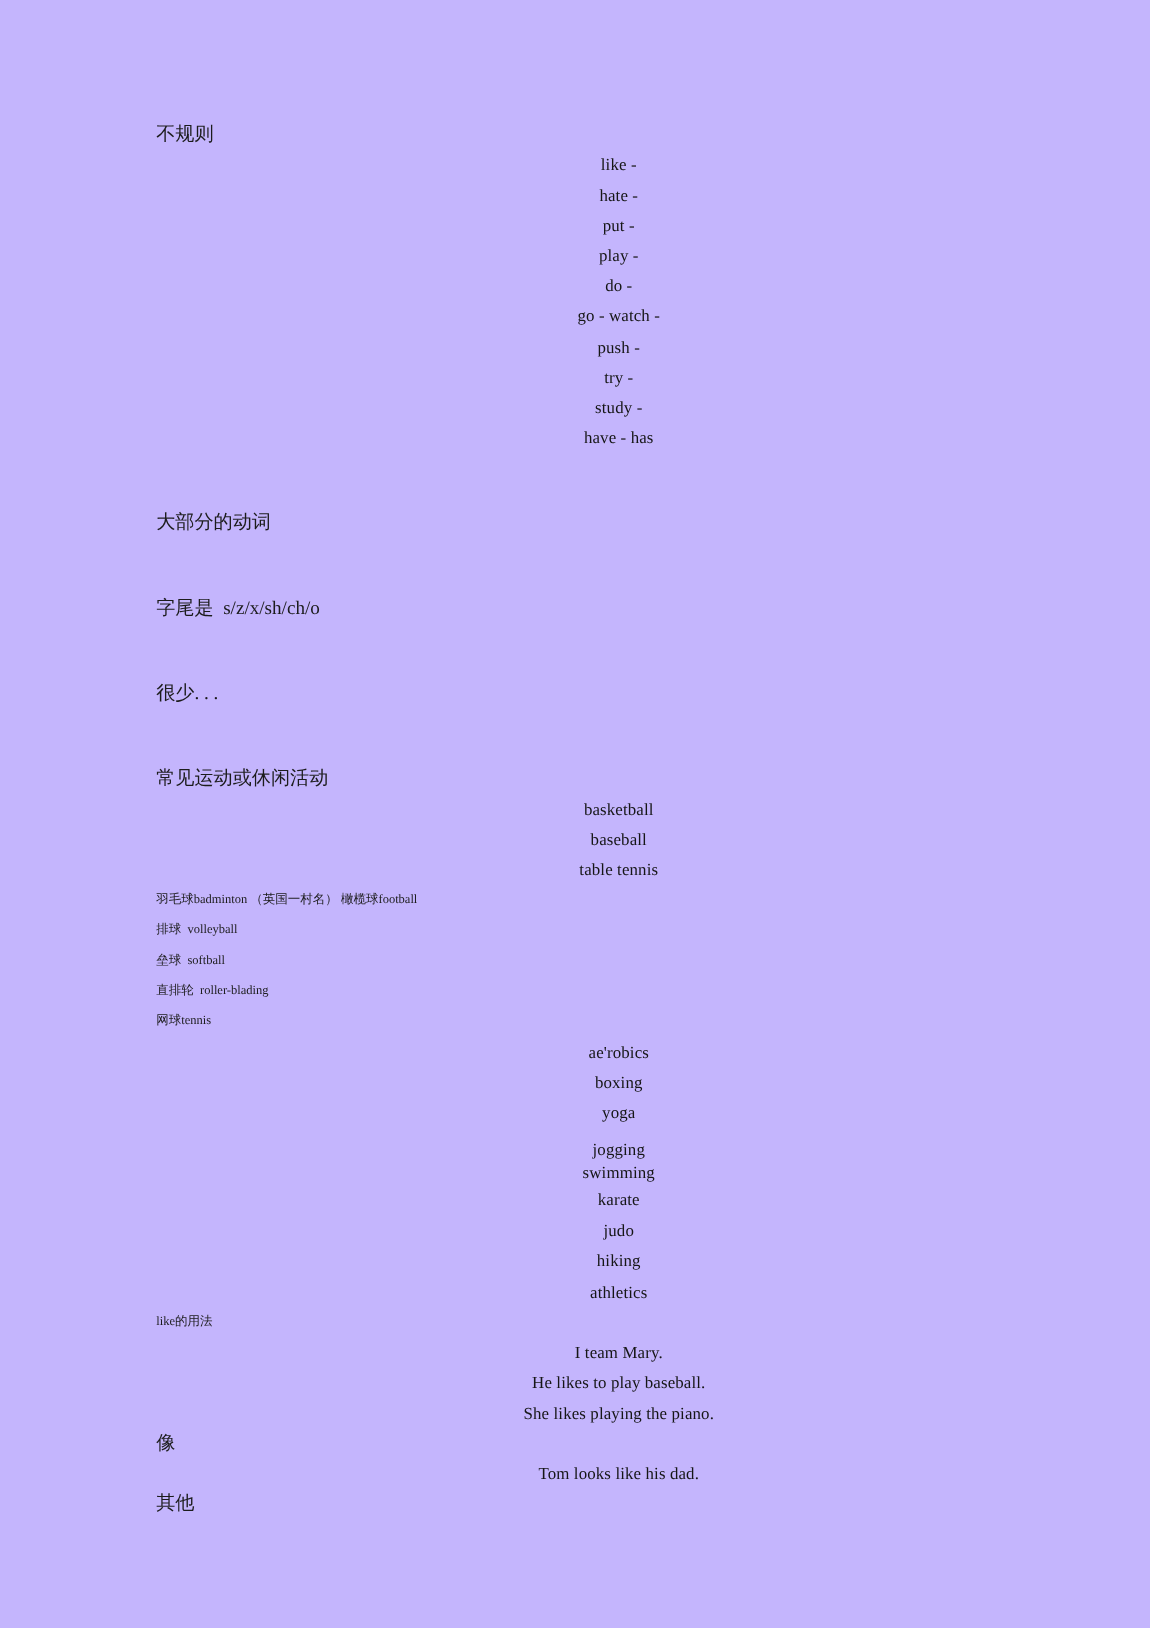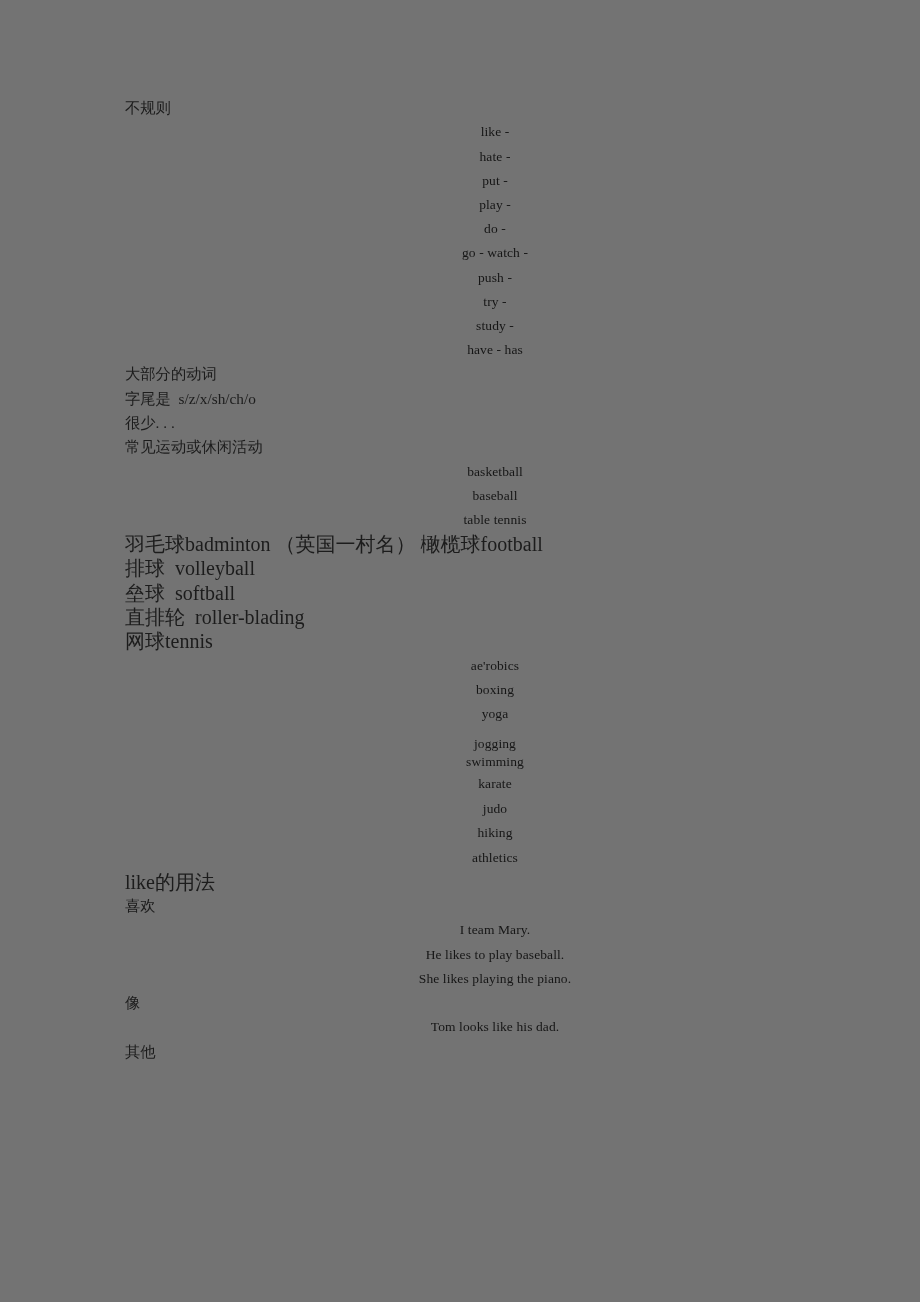--- a/index.html
+++ b/index.html
@@ -17,21 +17,21 @@
     color: #1a1a1a;
     -webkit-font-smoothing: antialiased;
   }
 
   #page {
     position: absolute;
     left: 0;
     top: 0;
     width: 920px;
     height: 1302px;
-    background: #737373;
+    background: #c4b5fd;
   }
 
   .doc-body {
     position: absolute;
     left: 125px;
     top: 96px;
     width: 740px;
   }
 
   
@@ -52,28 +52,29 @@
 
   
   .cn {
     font-size: 15.3px;
     line-height: 24.3px;
     color: #1c1c1c;
   }
 
   
   .mix {
-    font-size: 20px;
+    font-size: 10px;
     line-height: 24.3px;
     color: #1c1c1c;
   }
 
   
   .cn-block .cn {
     line-height: 24.3px;
+    margin-top: 44px;
   }
 
   
   .gap-before-jogging { margin-top: 9px; }
   .tight { line-height: 18px; }
   .tight-first { line-height: 18px; }
 </style>
 </head>
 <body>
 
@@ -117,21 +118,20 @@
       <div class="line en tight">swimming</div>
       <div class="line en" style="line-height:26px;">karate</div>
       <div class="line en">judo</div>
       <div class="line en">hiking</div>
       <div class="line en">athletics</div>
     </div>
 
     <div>
       <div class="line mix">like的用法</div>
 
-      <div class="line cn">喜欢</div>
       <div class="line en">I team Mary.</div>
       <div class="line en">He likes to play baseball.</div>
       <div class="line en">She likes playing the piano.</div>
 
       <div class="line cn">像</div>
       <div class="line en">Tom looks like his dad.</div>
 
       <div class="line cn">其他</div>
     </div>
 

